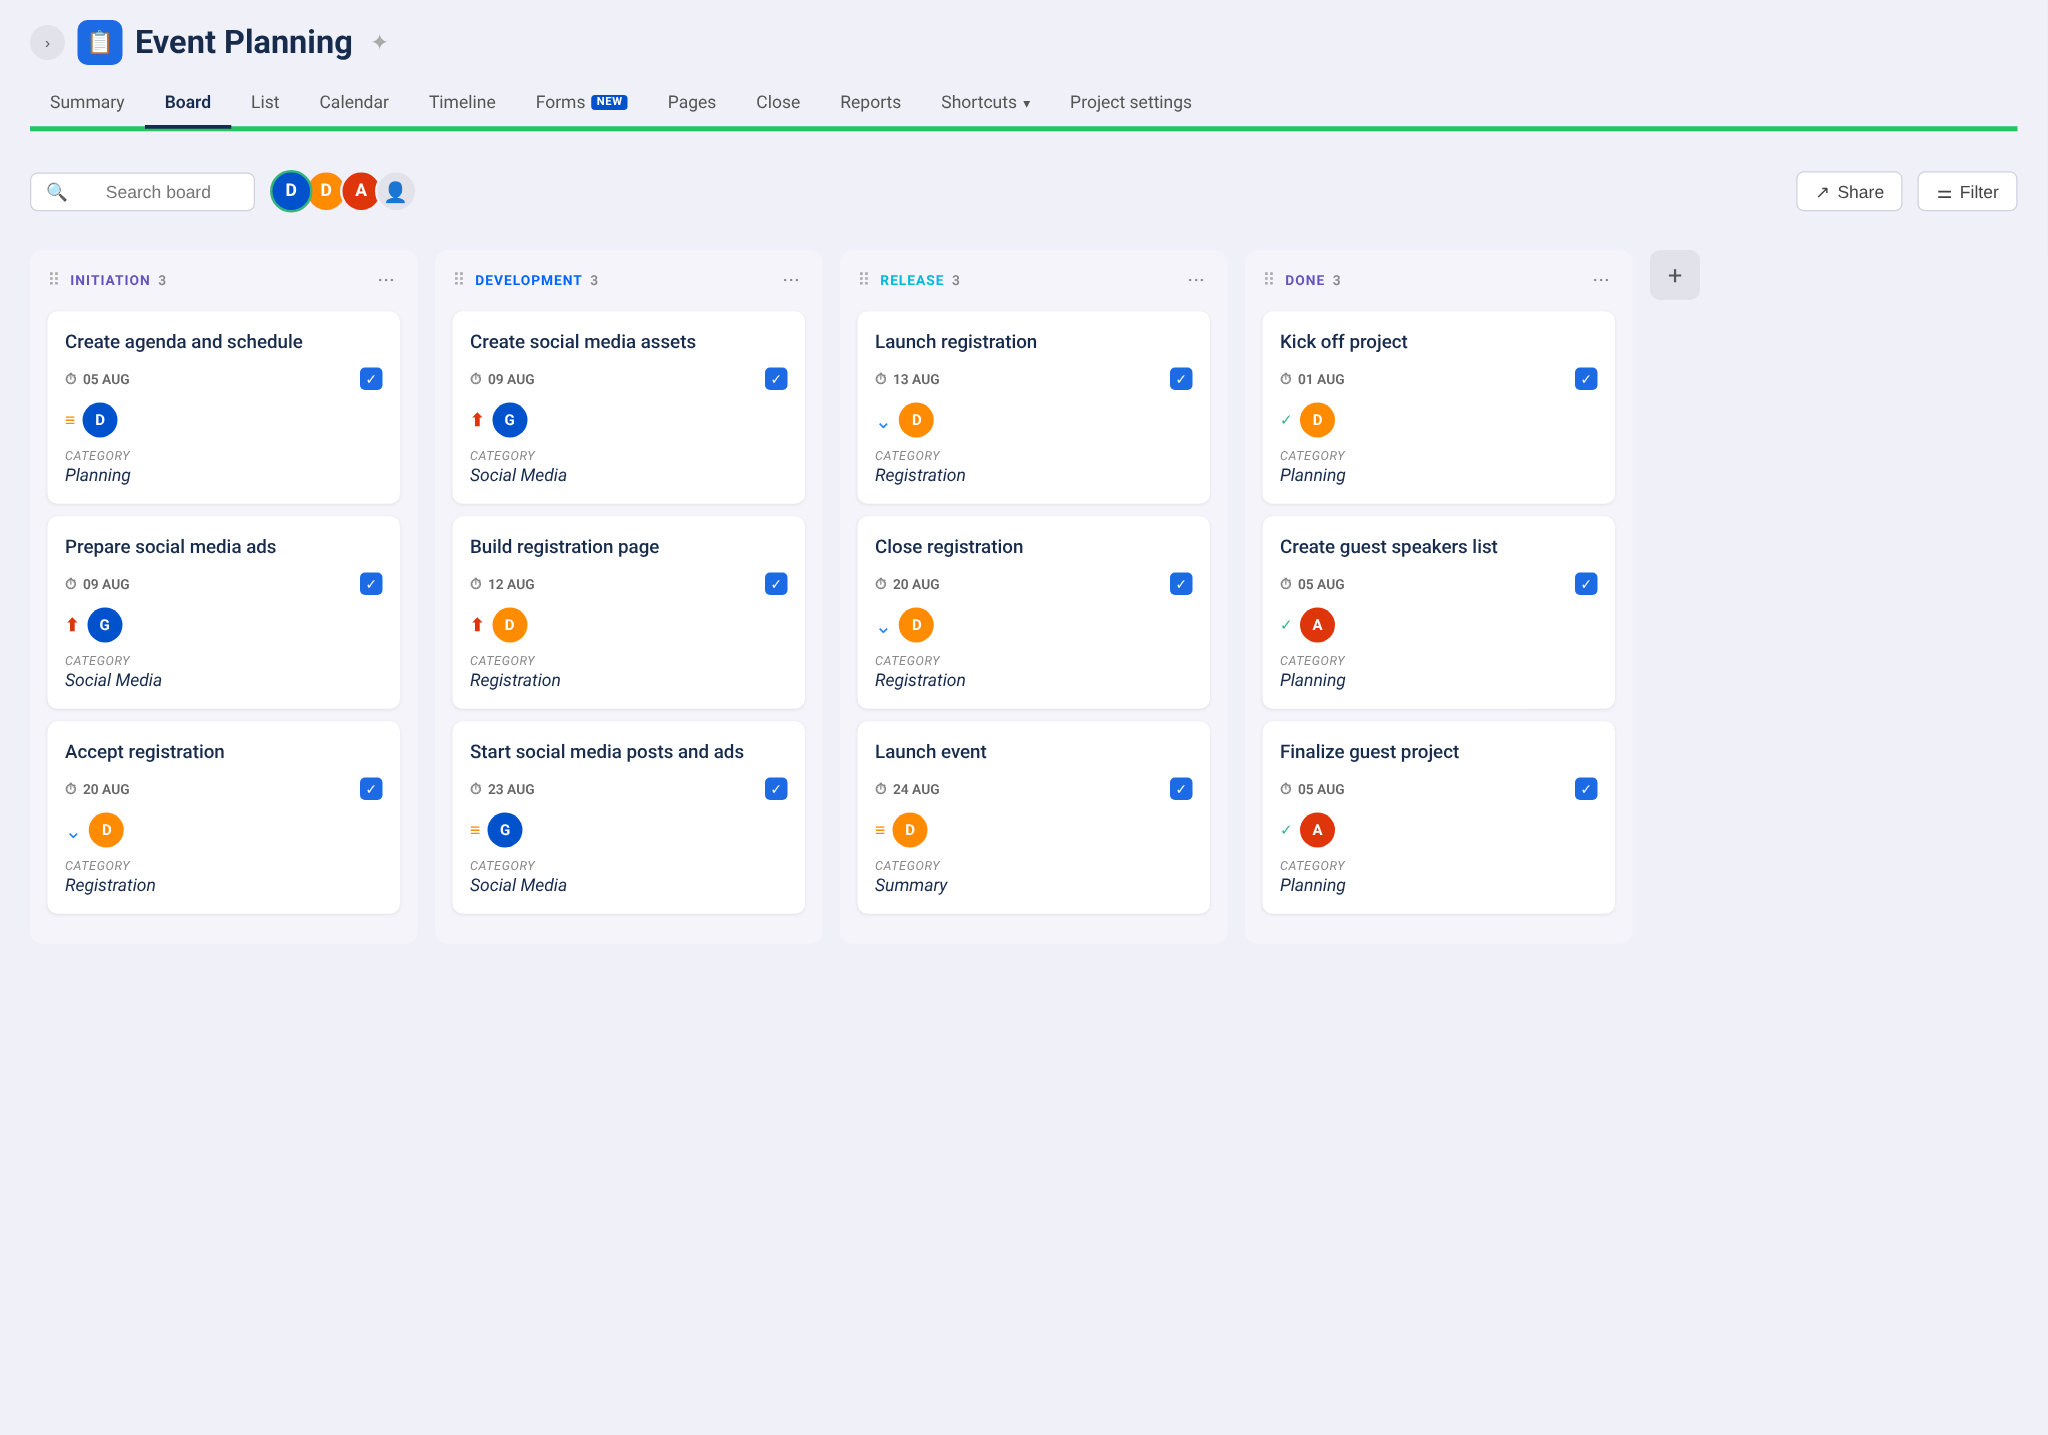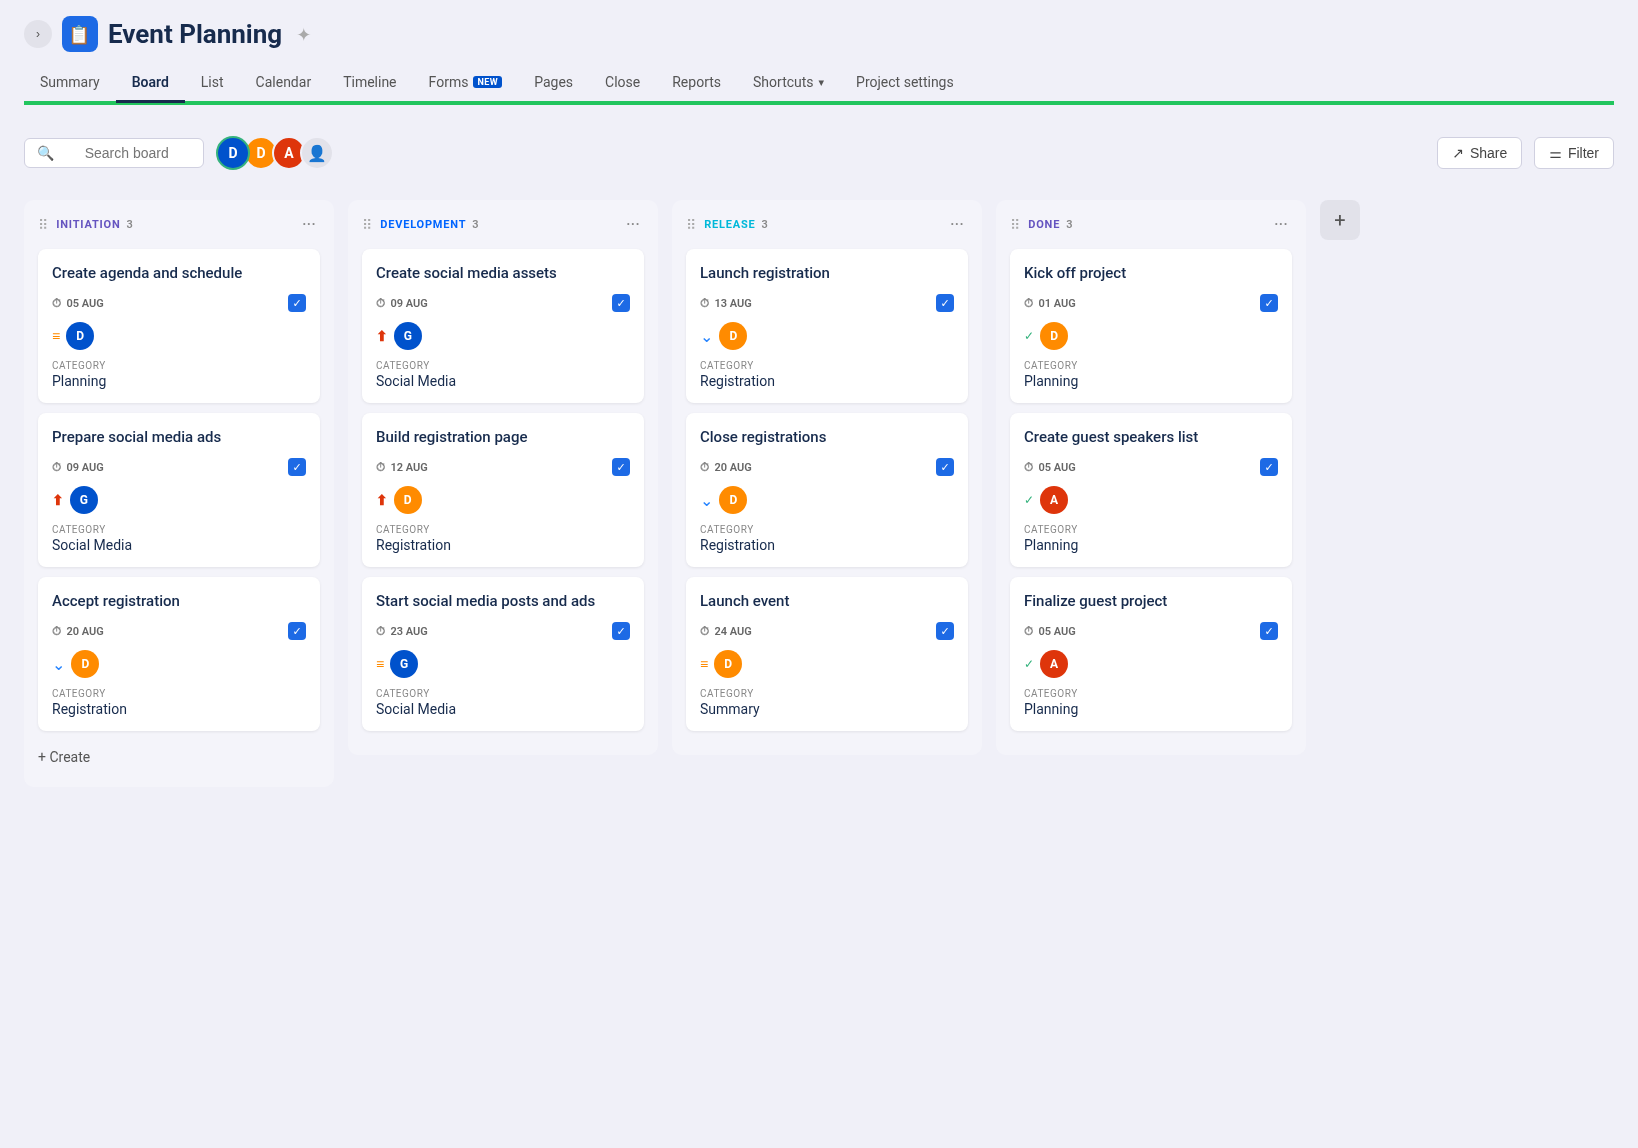--- a/index.html
+++ b/index.html
@@ -236,20 +236,21 @@
     .avatar-sm {
       width: 28px; height: 28px;
       border-radius: 50%;
       display: flex; align-items: center; justify-content: center;
       font-size: 12px;
       font-weight: 700;
       color: white;
     }
     .card-category {
       margin-top: 10px;
+      font-style: italic;
     }
     .category-label {
       font-size: 10px;
       color: #888;
       text-transform: uppercase;
       letter-spacing: 0.5px;
       margin-bottom: 2px;
     }
     .category-value {
       font-size: 14px;
@@ -414,21 +415,20 @@
       </div>
       <div class="card-footer">
         <span style="color:#2684ff;font-size:16px;font-weight:300">⌄</span>
         <div class="avatar-sm" style="background:#ff8b00">D</div>
       </div>
       <div class="card-category">
         <div class="category-label">Category</div>
         <div class="category-value">Registration</div>
       </div>
     </div>
-        <div class="create-btn">+ Create</div>
       </div>
       <div class="column">
     <div class="column-header">
       <span class="drag-dots">⠿</span>
       <span class="col-title">
         <span style="color:#0065ff">DEVELOPMENT</span>
         <span class="col-count">3</span>
       </span>
       <span class="col-menu">···</span>
     </div>
@@ -508,21 +508,21 @@
       <div class="card-footer">
         <span style="color:#2684ff;font-size:16px;font-weight:300">⌄</span>
         <div class="avatar-sm" style="background:#ff8b00">D</div>
       </div>
       <div class="card-category">
         <div class="category-label">Category</div>
         <div class="category-value">Registration</div>
       </div>
     </div>
         <div class="card">
-      <div class="card-title">Close registrations</div>
+      <div class="card-title">Close registration</div>
       <div class="card-meta">
         <div class="card-date">
           <span class="clock-icon">⏱</span>
           <span>20 AUG</span>
         </div>
         <div class="checkbox">✓</div>
       </div>
       <div class="card-footer">
         <span style="color:#2684ff;font-size:16px;font-weight:300">⌄</span>
         <div class="avatar-sm" style="background:#ff8b00">D</div>

